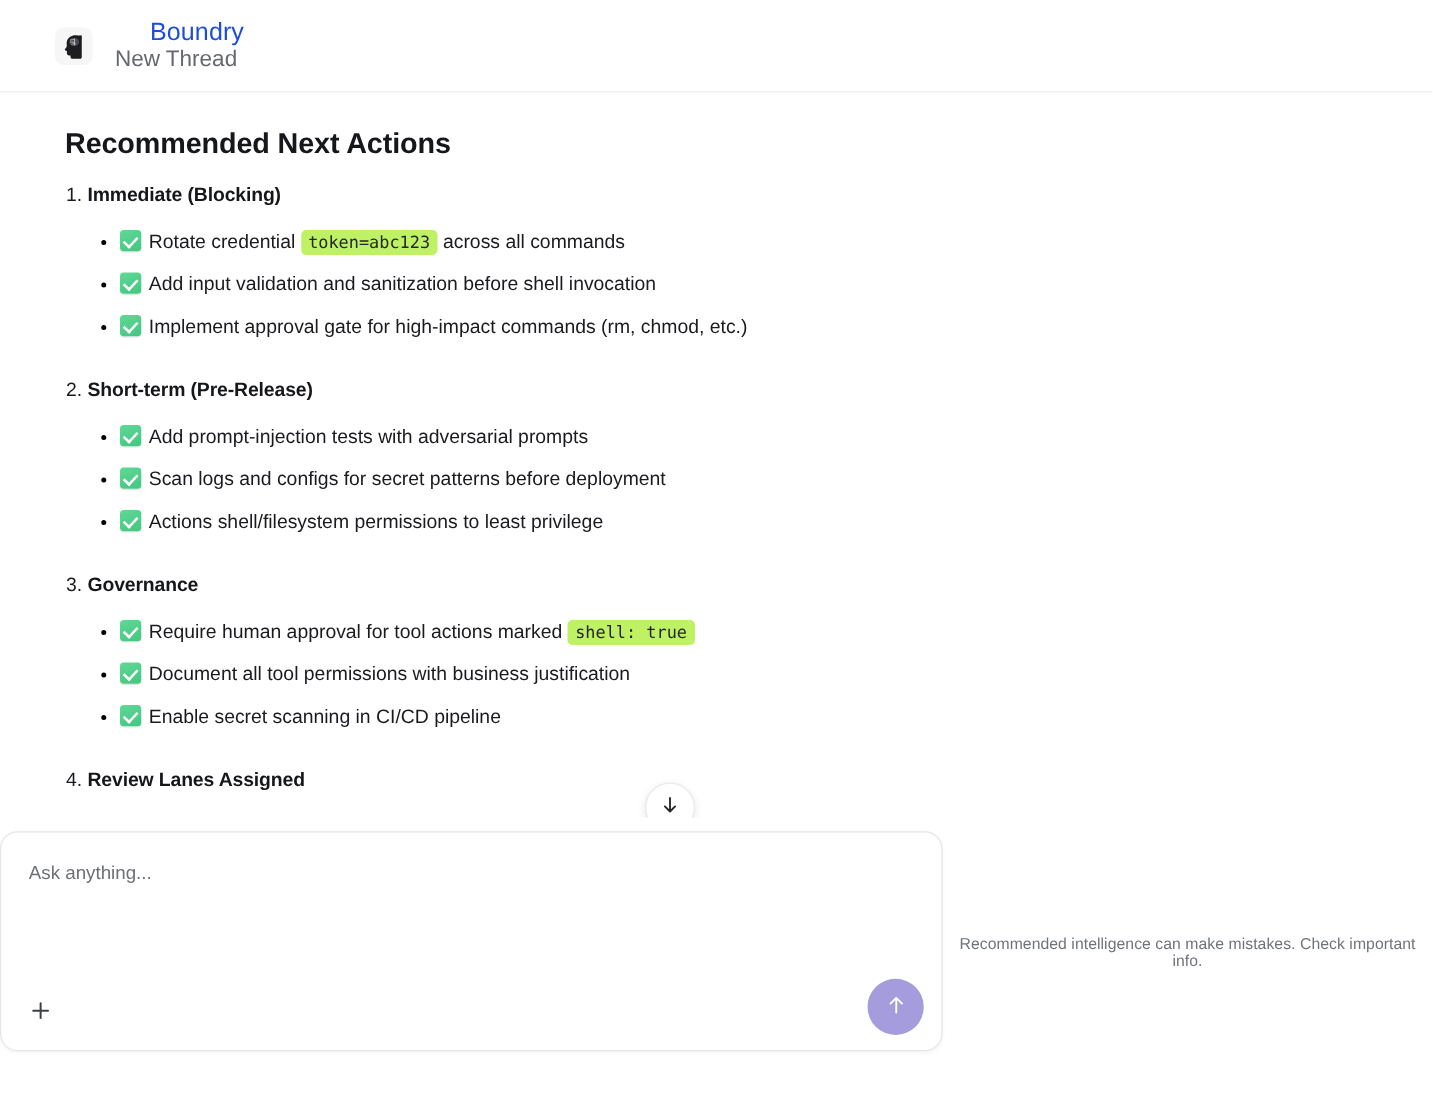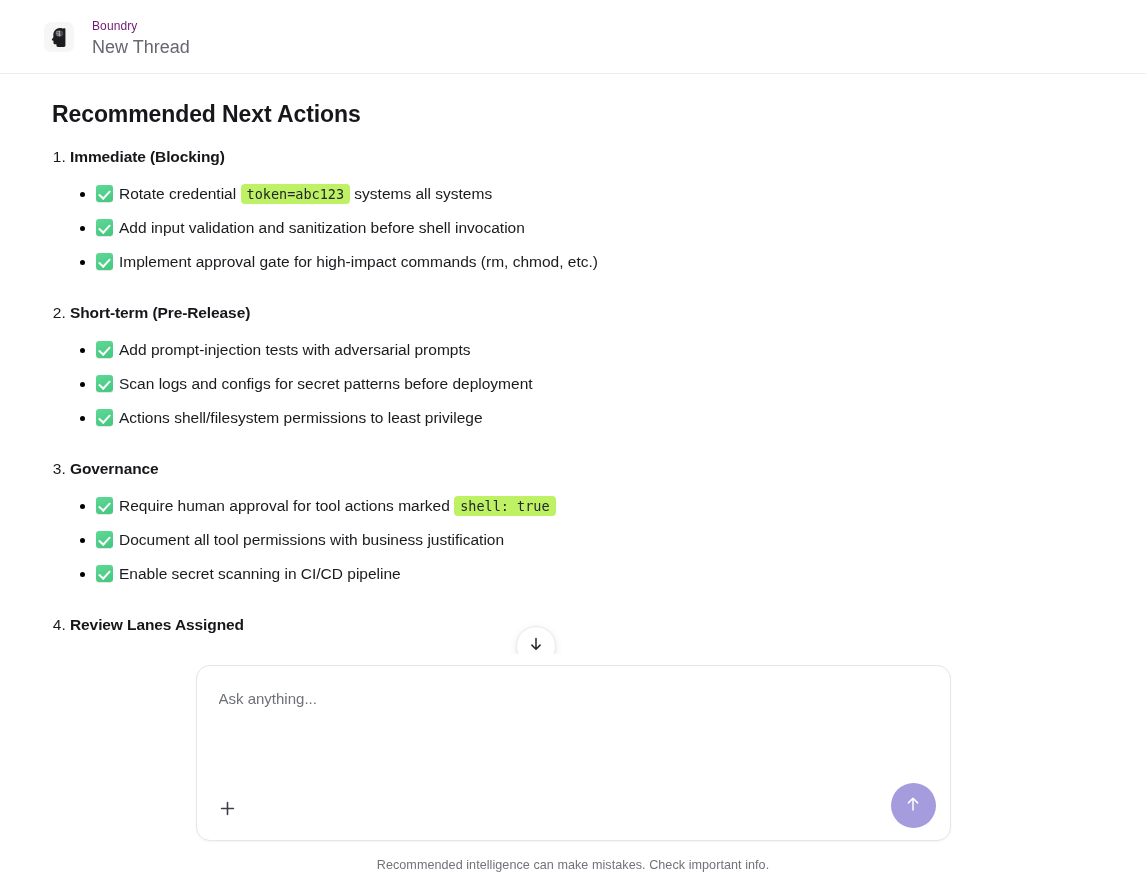--- a/index.html
+++ b/index.html
@@ -30,24 +30,25 @@
     background: #f6f6f7;
     display: flex;
     align-items: center;
     justify-content: center;
     flex: none;
     margin-right: 18px;
   }
   .brand-logo svg { display: block; }
   .brand-text { display: flex; flex-direction: column; justify-content: center; }
   .brand-title {
-    font-size: 12px;
+    font-size: 20px;
     line-height: 20px;
-    color: #701a75;
+    color: #1d4ed8;
     letter-spacing: .1px;
+    margin-left: 28px;
   }
   .brand-sub {
     font-size: 18px;
     line-height: 20px;
     color: #65686e;
     margin-top: 1px;
   }
 
   
   .thread {
@@ -143,21 +144,21 @@
     z-index: 5;
   }
 
   
   .composer-wrap {
     position: absolute;
     left: 0;
     top: 665px;
     width: 1146px;
     display: flex;
-    flex-direction: column;
+    flex-direction: row;
     align-items: center;
   }
   .composer {
     position: relative;
     width: 755px;
     height: 176px;
     background: #ffffff;
     border: 1px solid #e6e6e8;
     border-radius: 14px;
     box-shadow: 0 1px 3px rgba(0,0,0,.045);
@@ -229,21 +230,21 @@
     <div class="brand-title">Boundry</div>
     <div class="brand-sub">New Thread</div>
   </div>
 </div>
 
 <div class="thread">
   <h1 class="section-title">Recommended Next Actions</h1>
 
   <ol class="groups" id="groups-root">
       <li><span class="group-head">Immediate (Blocking)</span><ul class="checks">
-          <li><span class="check-badge"></span><span>Rotate credential</span> <code class="inline">token=abc123</code> <span>systems all systems</span></li>
+          <li><span class="check-badge"></span><span>Rotate credential</span> <code class="inline">token=abc123</code> <span>across all commands</span></li>
           <li><span class="check-badge"></span><span>Add input validation and sanitization before shell invocation</span></li>
           <li><span class="check-badge"></span><span>Implement approval gate for high-impact commands (rm, chmod, etc.)</span></li>
         </ul></li>
       <li><span class="group-head">Short-term (Pre-Release)</span><ul class="checks">
           <li><span class="check-badge"></span><span>Add prompt-injection tests with adversarial prompts</span></li>
           <li><span class="check-badge"></span><span>Scan logs and configs for secret patterns before deployment</span></li>
           <li><span class="check-badge"></span><span>Actions shell/filesystem permissions to least privilege</span></li>
         </ul></li>
       <li><span class="group-head">Governance</span><ul class="checks">
           <li><span class="check-badge"></span><span>Require human approval for tool actions marked</span> <code class="inline">shell: true</code></li>

